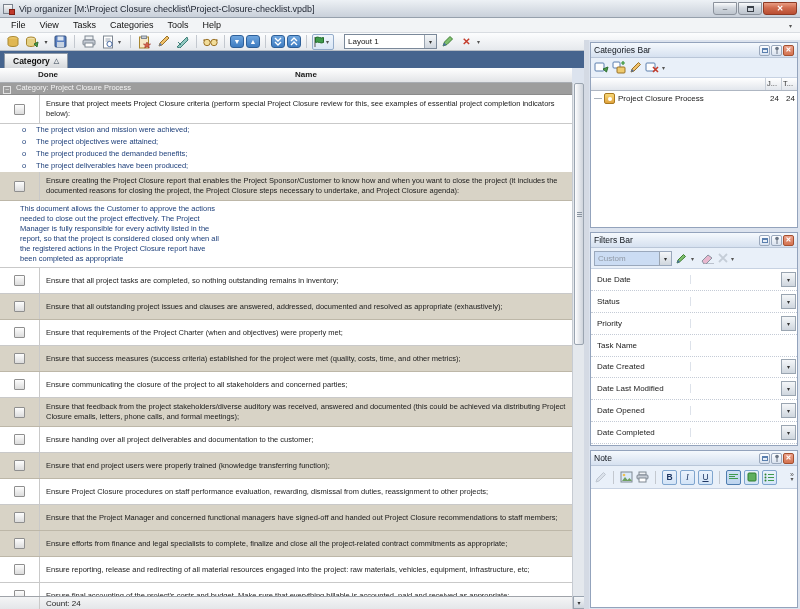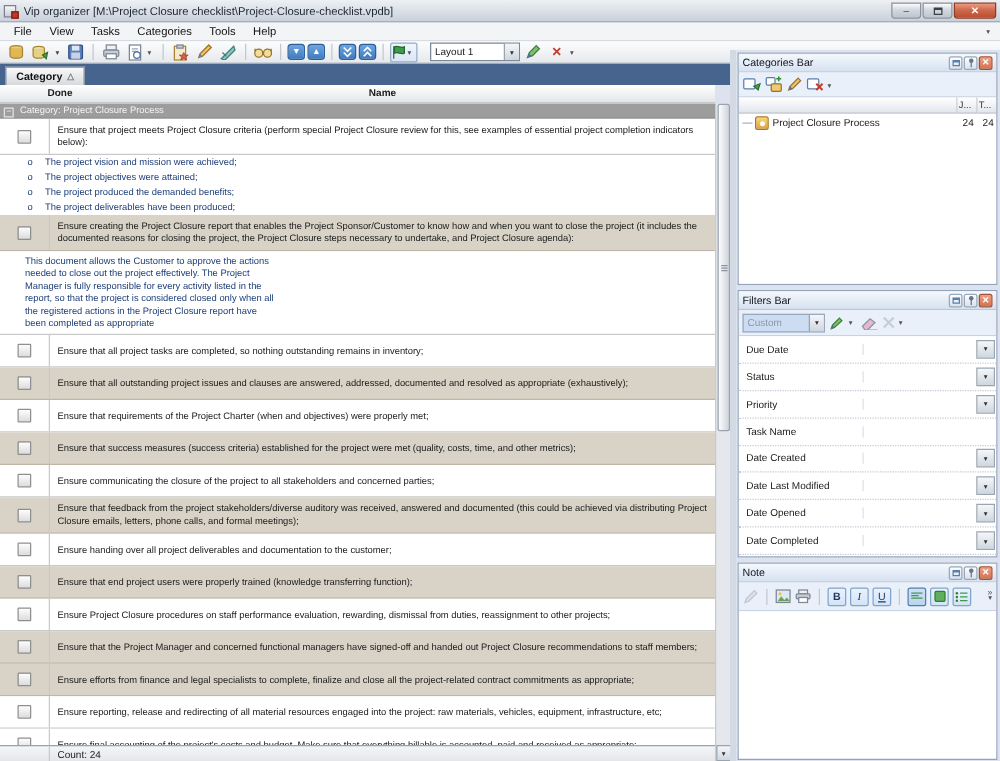--- a/index.html
+++ b/index.html
@@ -38,21 +38,21 @@
     background:linear-gradient(#FCFDFE,#E6E9ED); border-bottom:1px solid #B7BDC5;
     display:flex; align-items:center; padding:0 4px; gap:2px; }
   .tbtn { width:17px; height:16px; display:flex; align-items:center; justify-content:center; border-radius:2px; }
   .tsep { width:1px; height:13px; background:#C3C8CF; margin:0 3px; }
   .tdrop { font-size:6px; color:#444; width:8px; text-align:center; }
   .tsmalldrop { font-size:6px; color:#555; width:7px; }
   .bluebox { width:14px; height:13px; background:linear-gradient(#6FA6DF,#3D7BC0); border:1px solid #2D5F99; border-radius:3px;
     color:#fff; font-size:7px; display:flex; align-items:center; justify-content:center; }
   .flagbox { width:22px; height:16px; border:1px solid #93ABC9; background:linear-gradient(#F0F6FD,#D9E6F5);
     border-radius:2px; display:flex; align-items:center; justify-content:center; gap:1px; }
-  .combo { width:72px; height:15px; background:#fff; border:1px solid #7A8899; display:flex; align-items:center; }
+  .combo { width:93px; height:15px; background:#fff; border:1px solid #7A8899; display:flex; align-items:center; }
   .combo .cval { flex:1; font-size:8px; padding-left:3px; white-space:nowrap; }
   .combo .cbtn { width:12px; height:13px; margin-right:0px; background:linear-gradient(#F5F7F9,#CFD6DE); border-left:1px solid #9AA4B0;
     font-size:6px; color:#333; display:flex; align-items:center; justify-content:center; }
   .redx { color:#C43B2A; font-weight:bold; font-size:10px; }
 
   
   .groupband { position:absolute; left:0; top:51px; width:585px; height:17px; background:#46648E;padding-left:44px; }
   .grouptab { position:absolute; left:4px; top:2px; height:15px; padding:0 8px;
     background:linear-gradient(#FAFAFA,#D7D9DC); border:1px solid #8E99A6; border-bottom:none;
     font-size:8.5px; font-weight:bold; color:#111; display:flex; align-items:center; gap:4px; }
@@ -116,21 +116,21 @@
   .catmini { width:11px; height:11px; margin-right:3px; border-radius:2px;
     background:linear-gradient(#F8D878,#E0A23C); border:1px solid #A87820; position:relative; }
   .catmini::after { content:""; position:absolute; left:3px; top:3px; width:4px; height:4px; background:#fff; border-radius:50%; }
 
   .filter-rows { background:#fff; display:flex; flex-direction:column; }
   .filter-row { flex:1; display:flex; align-items:center; border-bottom:1px dotted #C4CBD6; }
   .filter-row .flabel { width:100px; flex:0 0 100px; padding-left:6px; white-space:nowrap; overflow:hidden; border-right:1px solid #DDE2EA; font-size:8px; }
   .filter-row .fvalue { flex:1; }
   .fdrop { width:15px; height:15px; margin-right:1px; background:linear-gradient(#F5F7F9,#CFD6DE);
     border:1px solid #9AA5B1; font-size:6px; color:#333; display:flex; align-items:center; justify-content:center; }
-  .fcombo { width:66px; height:15px; background:#CBDCF3; border:1px solid #9AA8BC; display:flex; align-items:center; }
+  .fcombo { width:78px; height:15px; background:#CBDCF3; border:1px solid #9AA8BC; display:flex; align-items:center; }
   .fcombo .cval { flex:1; font-size:8px; color:#8F98A4; padding-left:3px; }
   .fcombo .cbtn { width:12px; height:13px; background:linear-gradient(#F5F7F9,#CFD6DE); border-left:1px solid #9AA4B0;
     font-size:6px; color:#333; display:flex; align-items:center; justify-content:center; }
 
   .fmt { width:15px; height:15px; border:1px solid #7FA5CE; background:linear-gradient(#EAF2FC,#D3E4F7);
     border-radius:2px; display:flex; align-items:center; justify-content:center; font-size:8.5px; color:#1F3864; }
   .fmt.b { font-weight:bold; } .fmt.i { font-style:italic; font-family:"Liberation Serif",serif; } .fmt.u { text-decoration:underline; }
   .fmt.pressed { border-color:#4E7DB0; background:linear-gradient(#CFE0F4,#BCD4EF); }
   .lines3 i { display:block; width:9px; height:1px; background:#3E9A4E; margin-bottom:1px; }
   .note-content { background:#fff; }

